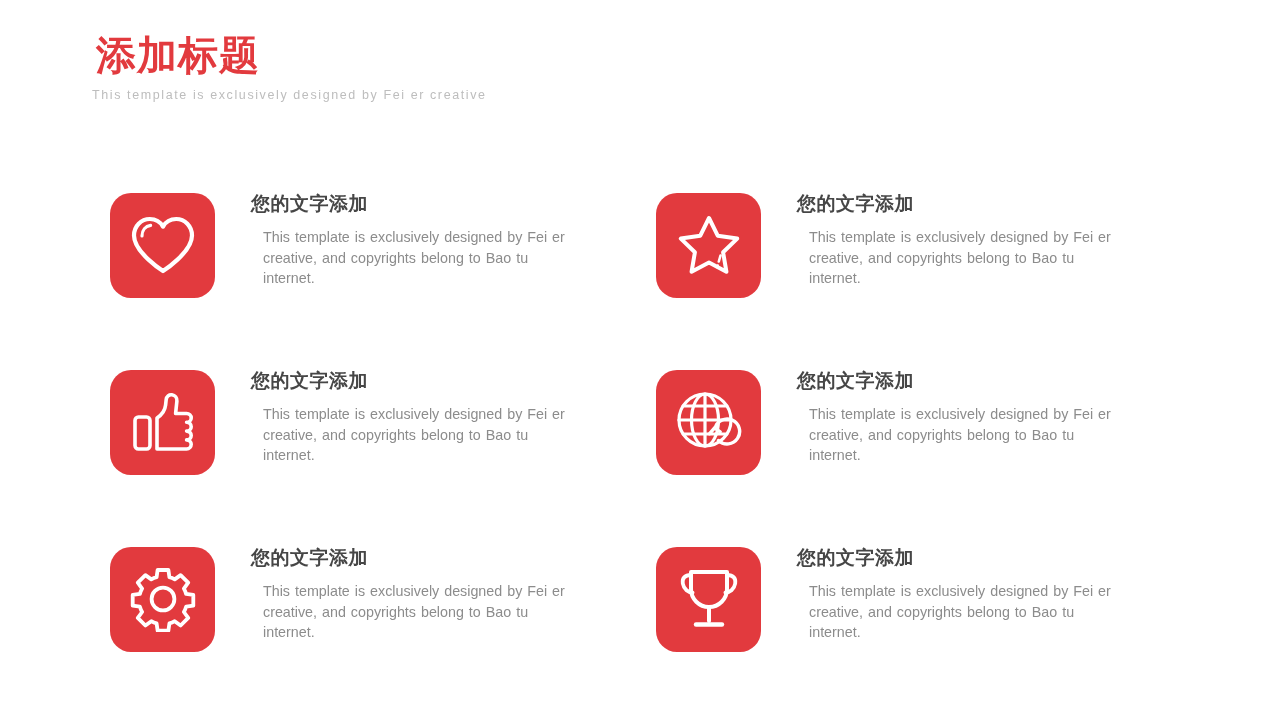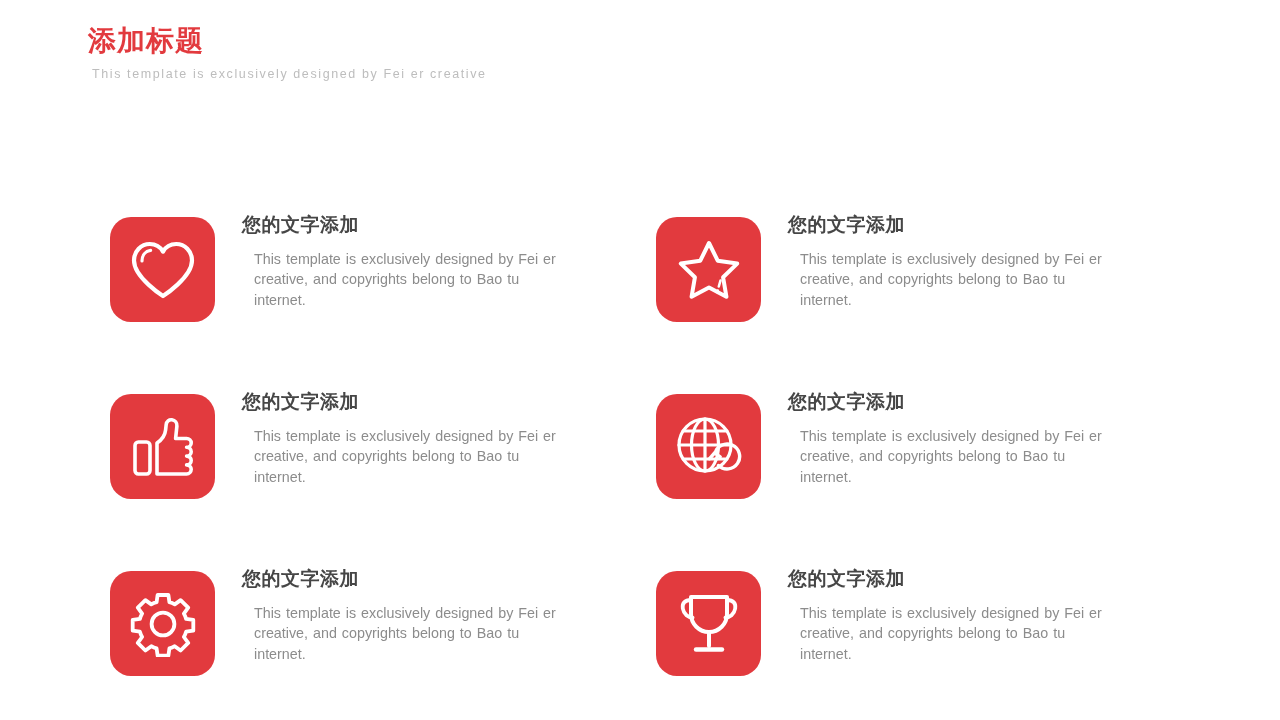--- a/index.html
+++ b/index.html
@@ -16,26 +16,26 @@
   }
 
   
   .header {
     position: absolute;
     left: 88px;
     top: 26px;
     width: 700px;
   }
   .title {
-    font-size: 28px;
+    font-size: 40px;
     font-weight: bold;
     color: #E23A3E;
     line-height: 1.05;
     letter-spacing: 1px;
-    margin: 0;
+    margin: 8px;
     white-space: nowrap;
   }
   .subtitle {
     margin: 12px 0 0 4px;
     font-size: 12.5px;
     color: #BDBDBD;
     letter-spacing: 1.6px;
     font-weight: 400;
     white-space: nowrap;
   }
@@ -48,22 +48,22 @@
     width: 1280px;
     display: grid;
     grid-template-columns: 546px 546px;
     grid-template-rows: 177px 177px 177px;
     column-gap: 0px;
     padding-left: 110px;
     box-sizing: border-box;
   }
   .item {
     display: flex;
-    align-items: flex-end;
-    gap: 27px;
+    align-items: center;
+    gap: 36px;
   }
   .tile {
     width: 105px;
     height: 105px;
     min-width: 105px;
     border-radius: 21px;
     background: #E23A3E;
     display: flex;
     align-items: center;
     justify-content: center;

